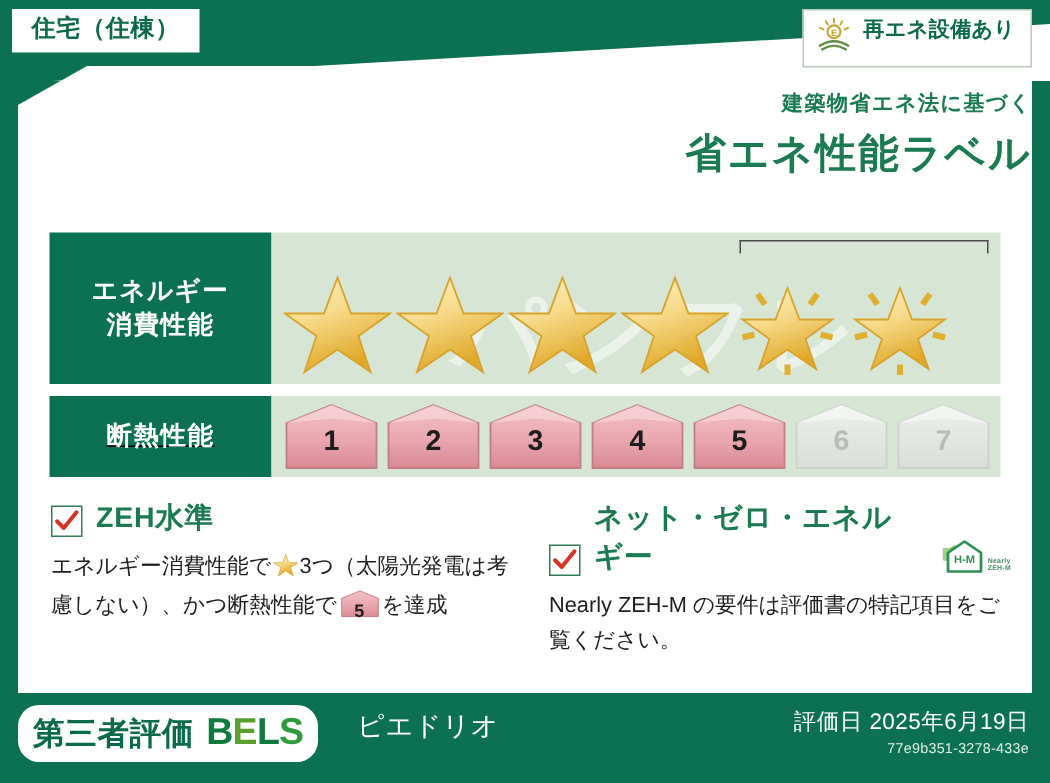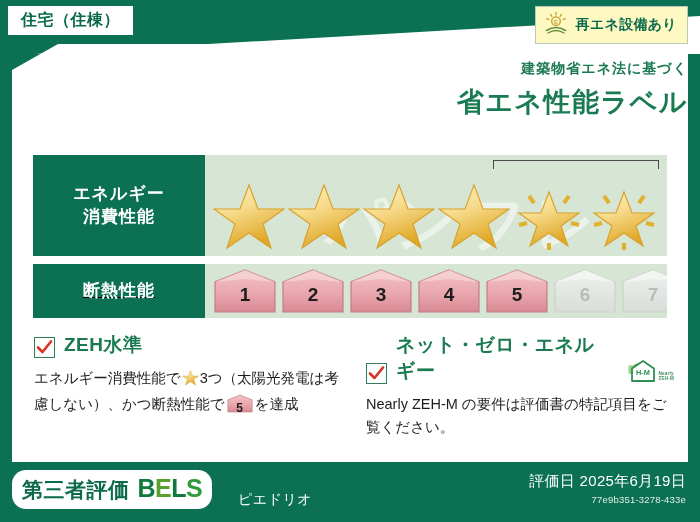--- a/index.html
+++ b/index.html
@@ -30,24 +30,24 @@
     background: #ffffff;
     padding: 5px 13px 6px 13px;
     z-index: 4;
   }
   .type-chip span {
     font-size: 16px; font-weight: bold; color: #0b6a4c;
     letter-spacing: 0.5px; line-height: 1.1;
   }
   .renew-chip {
     position: absolute; right: 12px; top: 6px;
-    background: #fef9c3;
+    background: #ffffff;
     border: 1px solid #b9c9b9;
     padding: 4px 10px 4px 7px;
-    display: flex; align-items: center; gap: 7px;
+    display: flex; align-items: flex-start; gap: 7px;
     z-index: 4;
   }
   .renew-chip .renew-label {
     font-size: 14px; font-weight: bold; color: #0b6a4c; letter-spacing: 0.3px;
   }
 
   
   .card {
     position: absolute; left: 12px; top: 44px;
     width: 676px; height: 418px;
@@ -58,21 +58,21 @@
 
   .title-block { position: absolute; left: 0; top: 16px; width: 676px; text-align: right; }
   .title-sub { font-size: 14px; font-weight: bold; color: #1a7a52; letter-spacing: 1px; }
   .title-main { font-size: 27px; font-weight: bold; color: #1a7a52; letter-spacing: 1.5px; margin-top: 6px; }
 
   
   .rows { position: absolute; left: 21px; top: 111px; width: 634px; }
   .perf-row { display: flex; position: relative; }
   .perf-row + .perf-row { margin-top: 8px; text-decoration: underline; }
   .row-label {
-    width: 172px; flex: none;
+    width: 148px; flex: none;
     background: #0b7152; color: #ffffff;
     display: flex; flex-direction: column; align-items: center; justify-content: center;
     font-size: 17px; font-weight: bold; letter-spacing: 1px; line-height: 1.32;
     text-align: center;
   }
   .row-body {
     flex: 1; background: #d6e5d4; position: relative; overflow: hidden;
   }
   .row-energy .row-label, .row-energy .row-body { height: 101px; }
   .row-insul  .row-label, .row-insul  .row-body { height: 54px; }
@@ -142,22 +142,22 @@
     background: #ffffff; padding: 4px 10px 5px 10px;
     display: flex; align-items: baseline; gap: 8px; border-radius: 14px;
   }
   .footer-chip .fc-jp { font-size: 21px; font-weight: bold; color: #0b6a4c; letter-spacing: 0.5px; }
   .bels { font-size: 25px; font-weight: bold; letter-spacing: -0.5px; }
   .bels .b1 { color: #0f7a3d; }
   .bels .b2 { color: #5aa02c; }
   .bels .b3 { color: #0f7a3d; }
   .bels .b4 { color: #2e9b3c; }
   .brand {
-    position: absolute; left: 238px; top: 29px;
-    font-size: 14px; color: #ffffff; letter-spacing: 0.5px;
+    position: absolute; left: 238px; top: 10px;
+    font-size: 18px; color: #ffffff; letter-spacing: 0.5px;
   }
   .footer-right { position: absolute; right: 14px; top: 10px; text-align: right; }
   .eval-date { font-size: 15px; color: #ffffff; letter-spacing: 0.3px; }
   .eval-id { font-size: 9.5px; color: #e2efe7; letter-spacing: 0.2px; margin-top: 3px; }
 </style>
 </head>
 <body>
 
 <div id="label-root">
 

